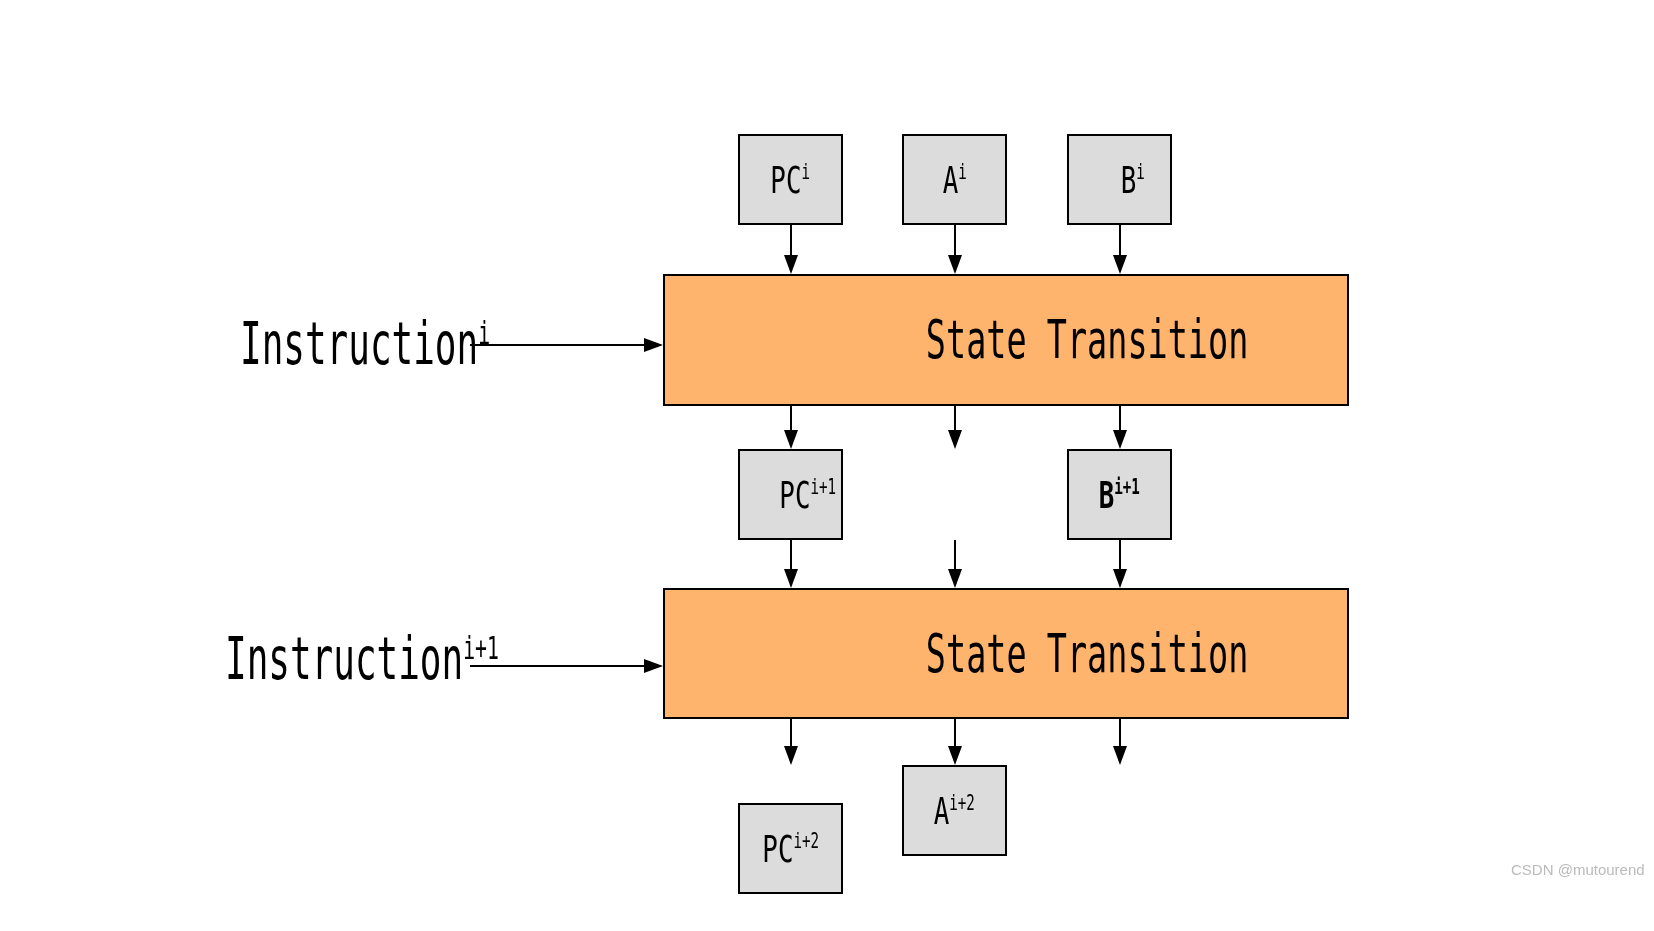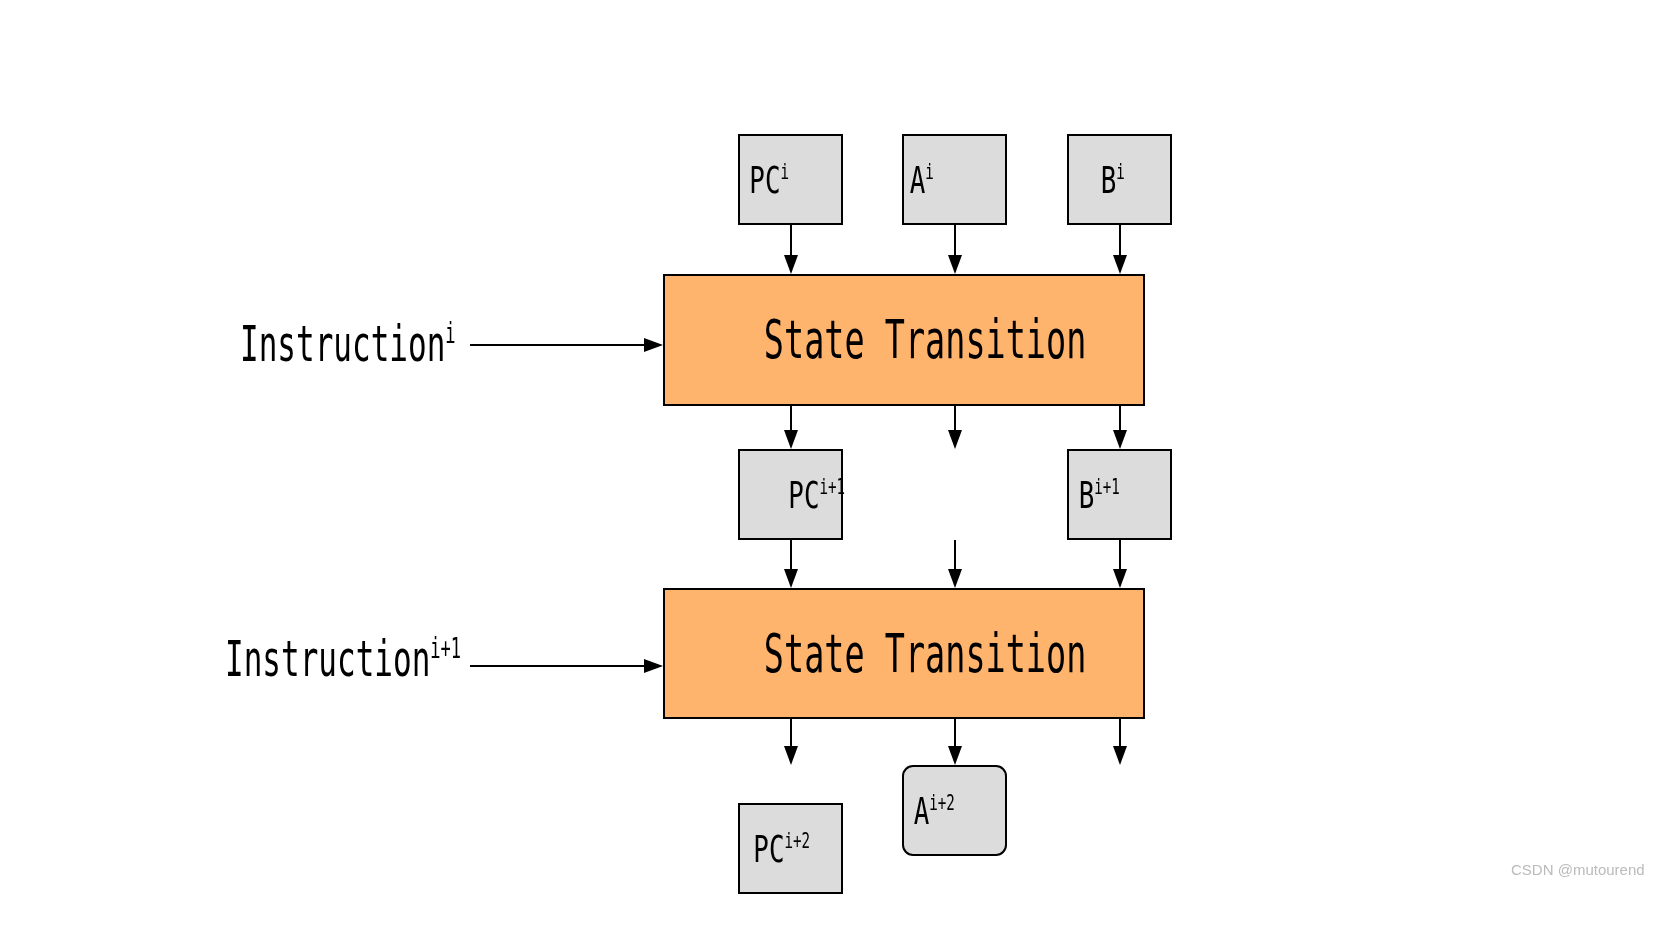--- a/index.html
+++ b/index.html
@@ -22,55 +22,56 @@
   }
   
   .reg {
     position: absolute;
     width: 105px;
     height: 91px;
     background: var(--register-fill);
     border: 2px solid var(--stroke);
     display: flex;
     align-items: center;
+    justify-content: center;
   }
   .reg-label {
     display: inline-block;
     transform: scaleX(0.68);
     transform-origin: center;
     white-space: nowrap;
     font-size: 38px;
     line-height: 1;
   }
   
   .trans {
     position: absolute;
     left: 663px;
-    width: 482px;
+    width: 686px;
     background: var(--transition-fill);
     border: 2px solid var(--stroke);
     display: flex;
     align-items: center;
-    justify-content: flex-start;
+    justify-content: flex-end;
   }
   .trans-label {
     display: inline-block;
     transform: scaleX(0.62);
     transform-origin: center;
     white-space: nowrap;
     font-size: 54px;
     line-height: 1;
   }
   
   .instr {
     position: absolute;
     height: 62px;
     display: flex;
     align-items: center;
-    font-size: 50px;
+    font-size: 58px;
   }
   .instr-inner {
     display: inline-block;
     transform: scaleX(0.62);
     transform-origin: left center;
     white-space: nowrap;
     line-height: 1;
   }
   sup { font-size: 55%; line-height: 0; }
   
@@ -144,21 +145,21 @@
   </div>
   <div class="ah" style="left:470px; top:344px; width:174px;"></div>
 
   <div class="av" style="left:790px; top:406px; height:24px;"></div>
   <div class="av" style="left:954px; top:406px; height:24px;"></div>
   <div class="av" style="left:1119px; top:406px; height:24px;"></div>
 
   <div class="reg" style="left:738px; top:449px;padding-left:35px;">
     <span class="reg-label"><span>PC</span><sup>i+1</sup></span>
   </div>
-  <div class="reg" style="left:1067px; top:449px;">
+  <div class="reg" style="left:1067px; top:449px;font-weight:bold;">
     <span class="reg-label"><span>B</span><sup>i+1</sup></span>
   </div>
 
   <div class="av" style="left:790px; top:540px; height:29px;"></div>
   <div class="av" style="left:954px; top:540px; height:29px;"></div>
   <div class="av" style="left:1119px; top:540px; height:29px;"></div>
 
   <div class="trans" style="top:588px; height:131px;">
     <span class="trans-label">State Transition</span>
   </div>
@@ -168,19 +169,19 @@
   </div>
   <div class="ah" style="left:470px; top:665px; width:174px;"></div>
 
   <div class="av" style="left:790px; top:719px; height:27px;"></div>
   <div class="av" style="left:954px; top:719px; height:27px;"></div>
   <div class="av" style="left:1119px; top:719px; height:27px;"></div>
 
   <div class="reg" style="left:738px; top:765px;margin-top:38px;">
     <span class="reg-label"><span>PC</span><sup>i+2</sup></span>
   </div>
-  <div class="reg" style="left:902px; top:765px;border-radius:11px;">
+  <div class="reg" style="left:902px; top:765px;">
     <span class="reg-label"><span>A</span><sup>i+2</sup></span>
   </div>
 
   <div class="watermark">CSDN @mutourend</div>
 
 </div>
 
 </body></html>

